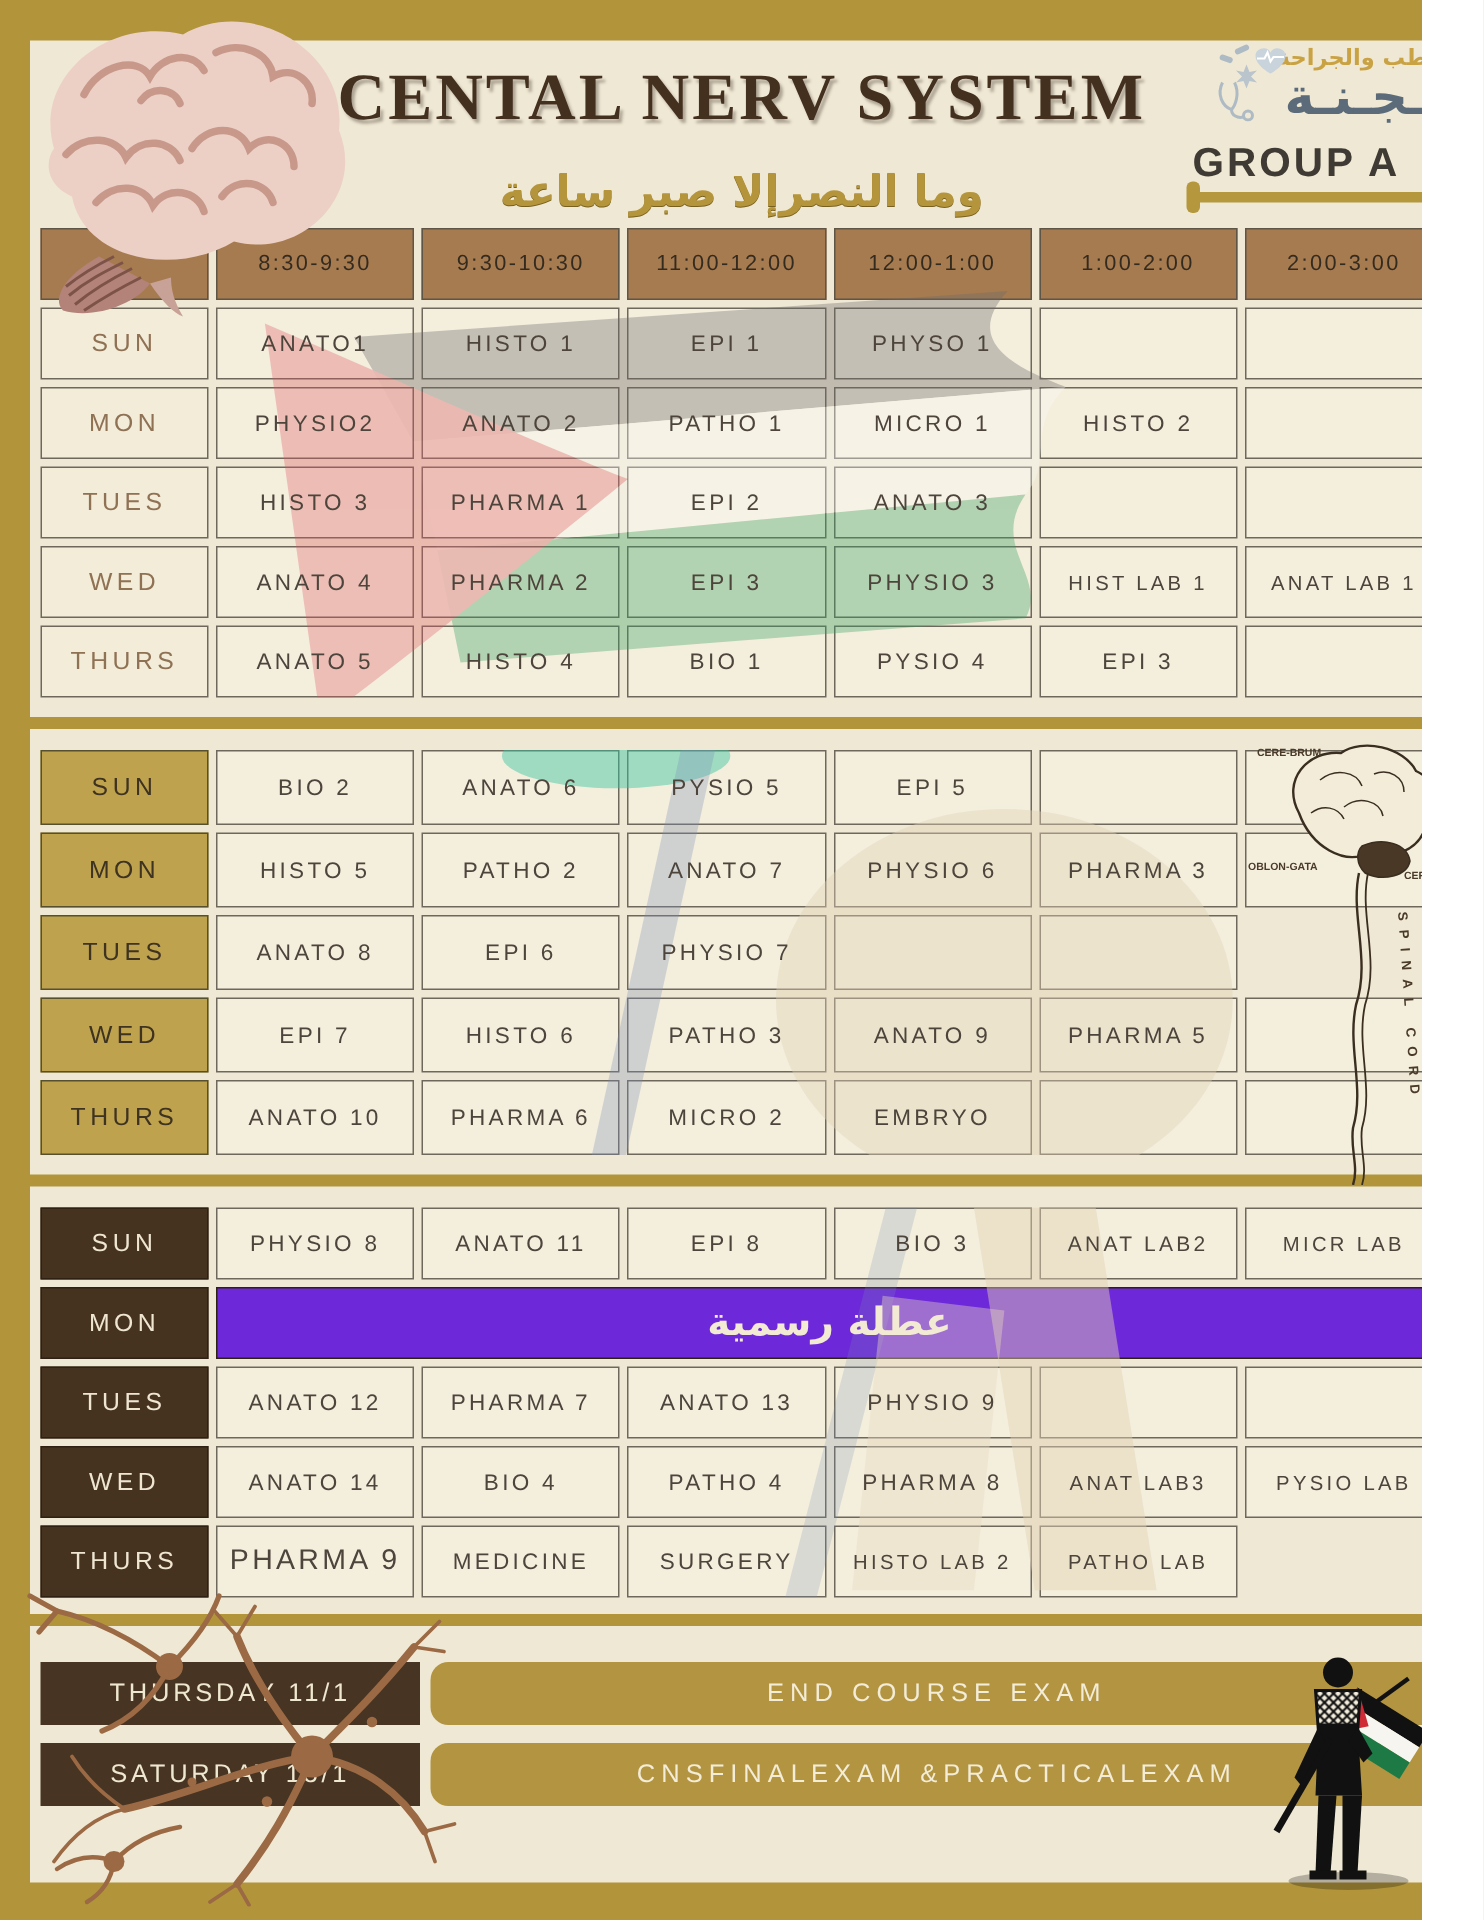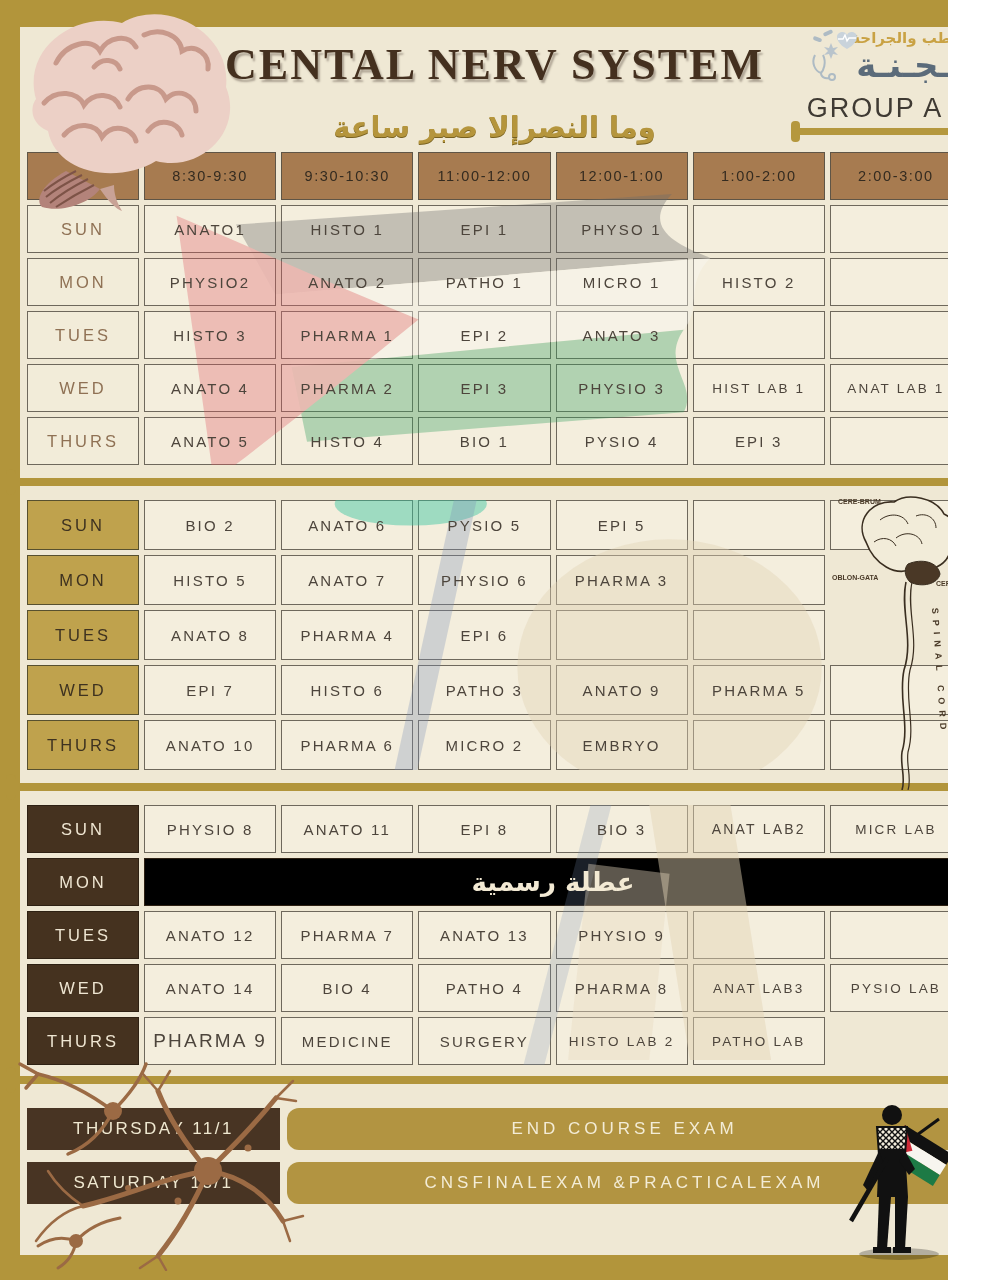--- a/index.html
+++ b/index.html
@@ -10,37 +10,37 @@
   
   .hdr { position:relative; padding-top:12px; text-align:center; }
   .title { font-family:"Liberation Serif","DejaVu Serif",serif; font-weight:bold; font-size:44px;
            letter-spacing:2px; color:#44301F; text-shadow:2px 3px 2px rgba(95,82,70,.45); }
   .subtitle { direction:rtl; font-family:"DejaVu Sans",sans-serif; font-weight:bold; font-size:29px;
               color:#B5953C; text-shadow:0 1px 0 #77601F; margin-top:20px; }
   .logo { position:absolute; top:4px; right:6px; width:160px; text-align:right; line-height:1; }
   .logo .l1 { direction:rtl; font-family:"DejaVu Sans",sans-serif; font-weight:bold; font-size:15px; color:#C9A244; }
   .logo .l2 { direction:rtl; font-family:"DejaVu Sans",sans-serif; font-weight:bold; font-size:34px; color:#5B6B7A; margin-top:2px; }
   .logo svg { position:absolute; right:98px; top:-2px; }
-  .groupa { position:absolute; top:66px; right:14px; text-align:center; }
+  .groupa { position:absolute; top:66px; right:14px; text-align:left;font-weight:bold; }
   .groupa .gtxt { font-size:27px; letter-spacing:2px; color:#3F3A33; }
   .gline { position:relative; margin-top:4px; margin-right:-26px; width:186px; height:7px; background:#B5983E; }
   .gline::before { content:''; position:absolute; left:-4px; top:-7px; width:9px; height:21px; border-radius:4px; background:#B5983E; }
 
   
   .tbl { position:relative; padding:0 7px; }
   .trow { display:grid; grid-template-columns:112px repeat(6,1fr); gap:5px; height:48px; margin-bottom:5px; }
   .t2 .trow { height:50px; }
   .trow.holi { grid-template-columns:112px 1fr; }
   .cellbase { display:flex; align-items:center; justify-content:center; border:1px solid #6E685C; }
   .timehead { background:#A77B50; border:1px solid #5F5546; color:#342B20; font-size:14.5px; letter-spacing:1.6px; }
   .cell { background:#F4EEDD; color:#4D453C; font-size:15px; letter-spacing:2.2px; white-space:nowrap; }
   .day-cream { background:#F2ECD9; color:#8F7154; font-size:16.5px; letter-spacing:3px; }
   .day-khaki { background:#BFA24D; color:#3E3220; font-size:16.5px; letter-spacing:3px; border-color:#57502F; }
   .day-dark  { background:#45321F; color:#EFE6D2; font-size:16.5px; letter-spacing:3px; border-color:#2E2113; }
-  .holibar { background:#000000; border:1px solid #2E2113; color:#F3EAD4; }
+  .holibar { background:#6d28d9; border:1px solid #2E2113; color:#F3EAD4; }
   .holibar span { direction:rtl; font-family:"DejaVu Sans",sans-serif; font-weight:bold; font-size:26px; letter-spacing:2px; }
   .cellbase > span { position:relative; z-index:3; }
 
   
   .sep { position:relative; height:8px; background:#B2953B; margin-top:13px; }
   .sep::before, .sep::after { content:''; position:absolute; top:-9px; width:10px; height:26px; border-radius:5px; background:#B2953B; }
   .sep::before { left:-14px; } .sep::after { right:-14px; }
   .mt { margin-top:14px; }
 
   
@@ -305,44 +305,47 @@
           </div>
       </div>
       <div class="trow">
         <div class="cellbase day-khaki">
             <span>MON</span>
           </div>
         <div class="cellbase cell">
             <span>HISTO 5</span>
           </div>
         <div class="cellbase cell">
+            <span>PATHO 2</span>
+          </div>
+        <div class="cellbase cell">
             <span>ANATO 7</span>
           </div>
         <div class="cellbase cell">
             <span>PHYSIO 6</span>
           </div>
         <div class="cellbase cell">
             <span>PHARMA 3</span>
           </div>
         <div class="cellbase cell">
             <span></span>
           </div>
       </div>
       <div class="trow">
         <div class="cellbase day-khaki">
             <span>TUES</span>
           </div>
         <div class="cellbase cell">
             <span>ANATO 8</span>
           </div>
         <div class="cellbase cell">
-            <span>PHARMA 4</span>
-          </div>
-        <div class="cellbase cell">
             <span>EPI 6</span>
+          </div>
+        <div class="cellbase cell">
+            <span>PHYSIO 7</span>
           </div>
         <div class="cellbase cell">
             <span></span>
           </div>
         <div class="cellbase cell">
             <span></span>
           </div>
       </div>
       <div class="trow">
         <div class="cellbase day-khaki">

